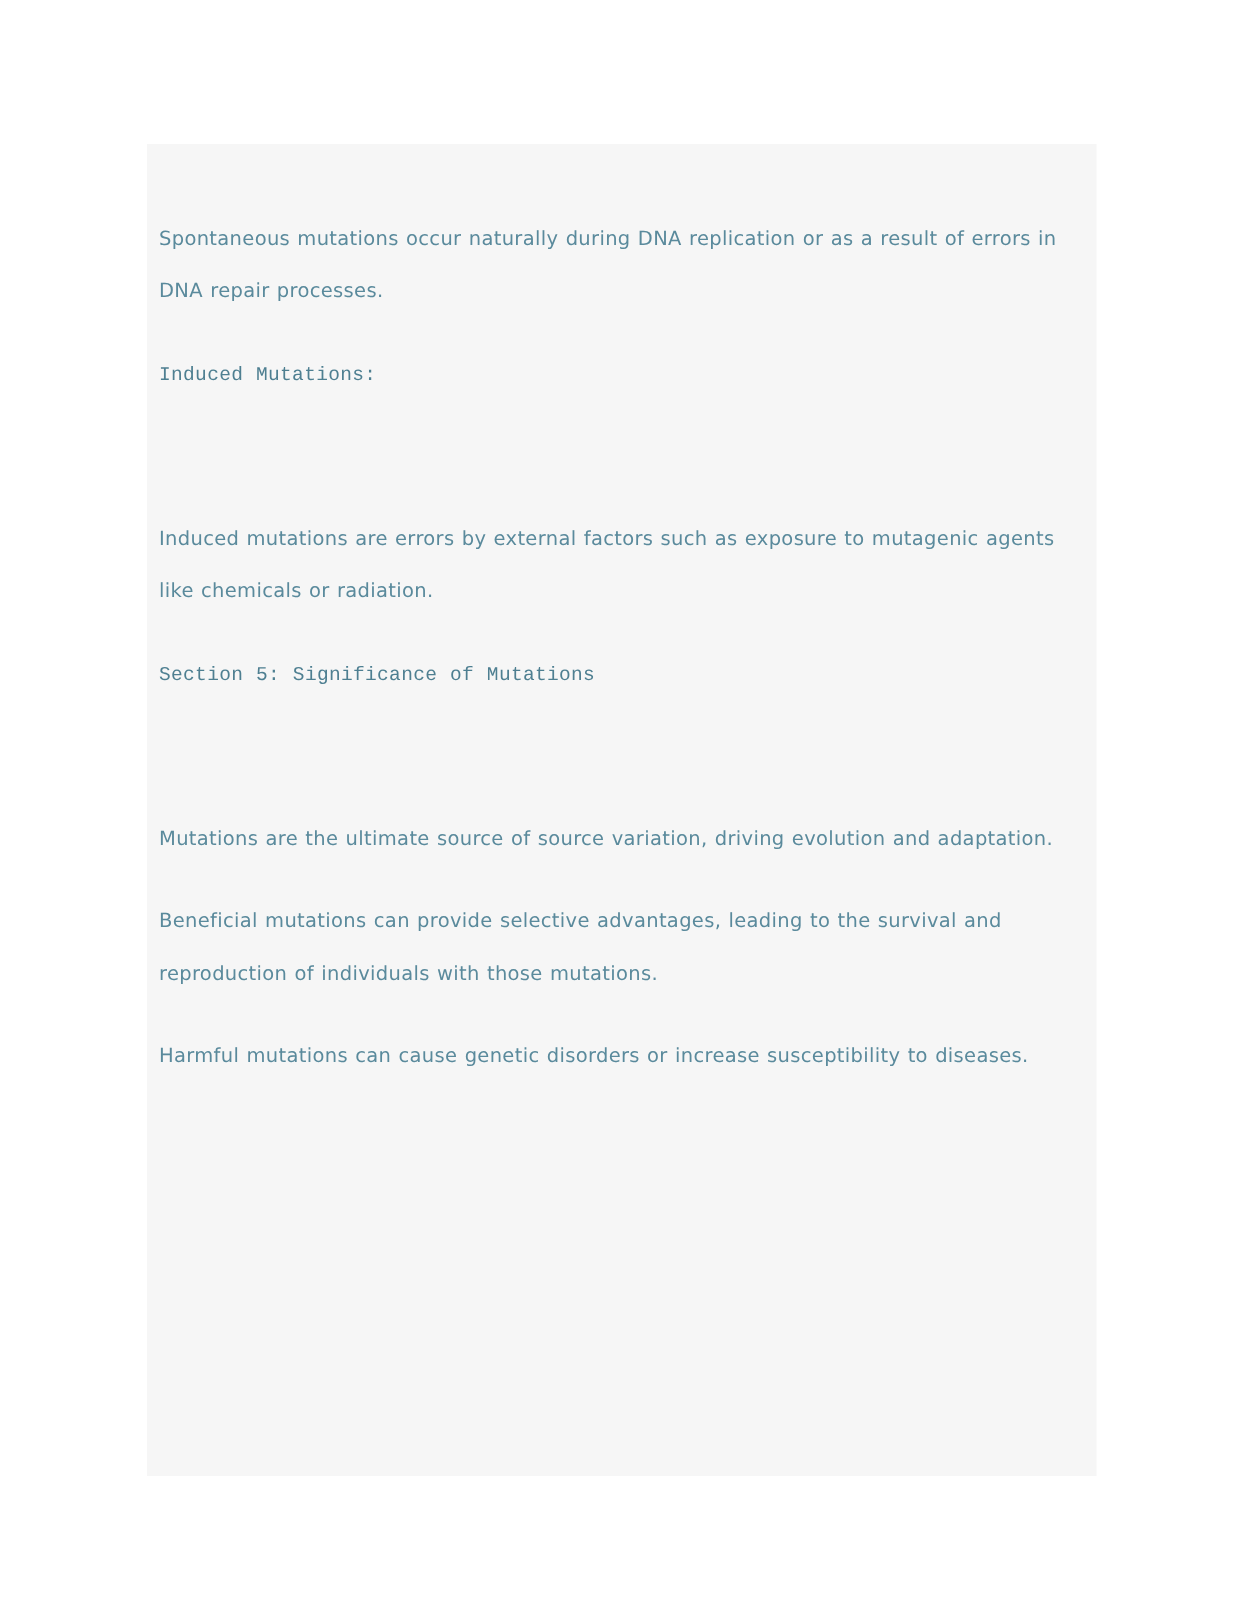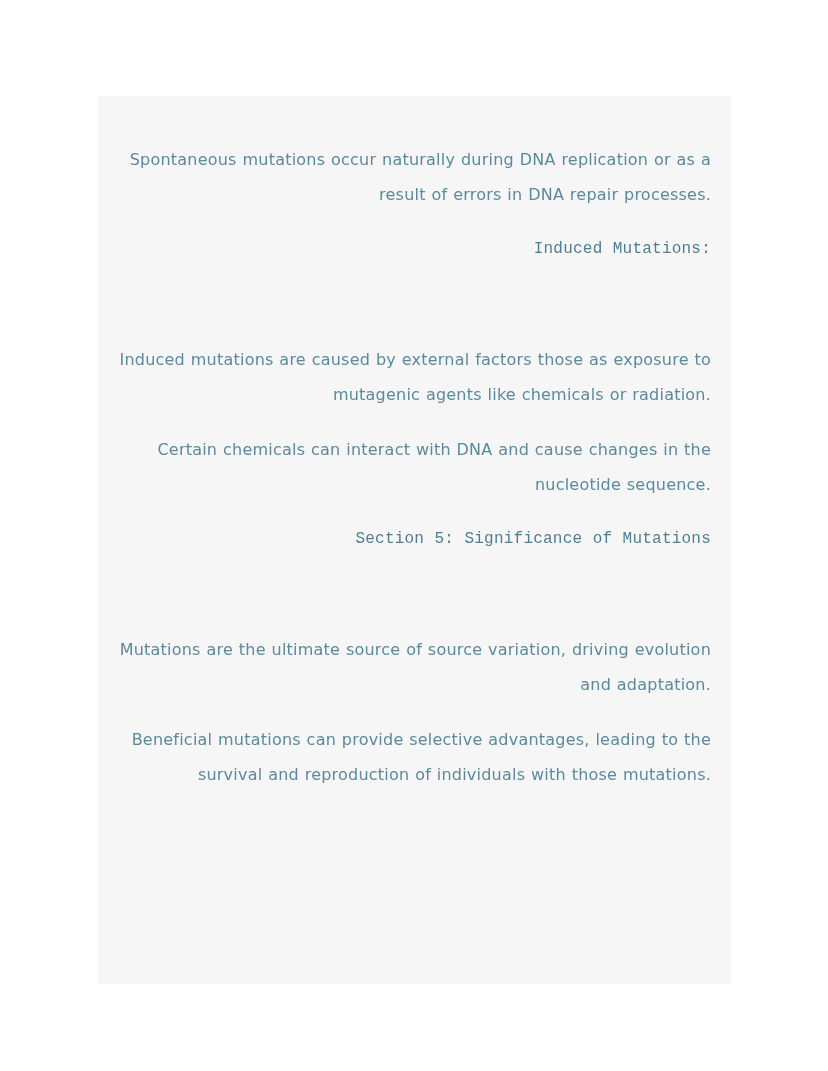--- a/index.html
+++ b/index.html
@@ -33,24 +33,24 @@
     box-sizing: border-box;
     padding: 46px 8px 30px 8px;
   }
 
   .doc-body {
     display: block;
   }
 
   
   .para {
-    margin: 0 12px 20px 0;
+    margin: 0 0 20px 0;
     padding: 0;
-    text-align: right;
-    font-size: 16px;
+    text-align: left;
+    font-size: 13px;
     line-height: 35px;
     letter-spacing: 0.22px;
     color: #5a8a9c;
     font-weight: 400;
     word-spacing: 0.5px;
   }
 
   .para:last-child {
     margin-bottom: 0;
   }
@@ -69,21 +69,21 @@
 </style>
 </head>
 <body>
 
 <div class="page">
   <div class="content-panel">
     <div class="doc-body">
         <p class="para">Spontaneous mutations occur naturally during DNA replication or as a result of errors in DNA repair processes.</p>
         <p class="para heading">Induced Mutations:</p>
         <p class="para spacer"></p>
-        <p class="para">Induced mutations are caused by external factors those as exposure to mutagenic agents like chemicals or radiation.</p>
-        <p class="para">Certain chemicals can interact with DNA and cause changes in the nucleotide sequence.</p>
+        <p class="para">Induced mutations are errors by external factors such as exposure to mutagenic agents like chemicals or radiation.</p>
         <p class="para heading">Section 5: Significance of Mutations</p>
         <p class="para spacer"></p>
         <p class="para">Mutations are the ultimate source of source variation, driving evolution and adaptation.</p>
         <p class="para">Beneficial mutations can provide selective advantages, leading to the survival and reproduction of individuals with those mutations.</p>
+        <p class="para">Harmful mutations can cause genetic disorders or increase susceptibility to diseases.</p>
       </div>
   </div>
 </div>
 
 </body></html>

